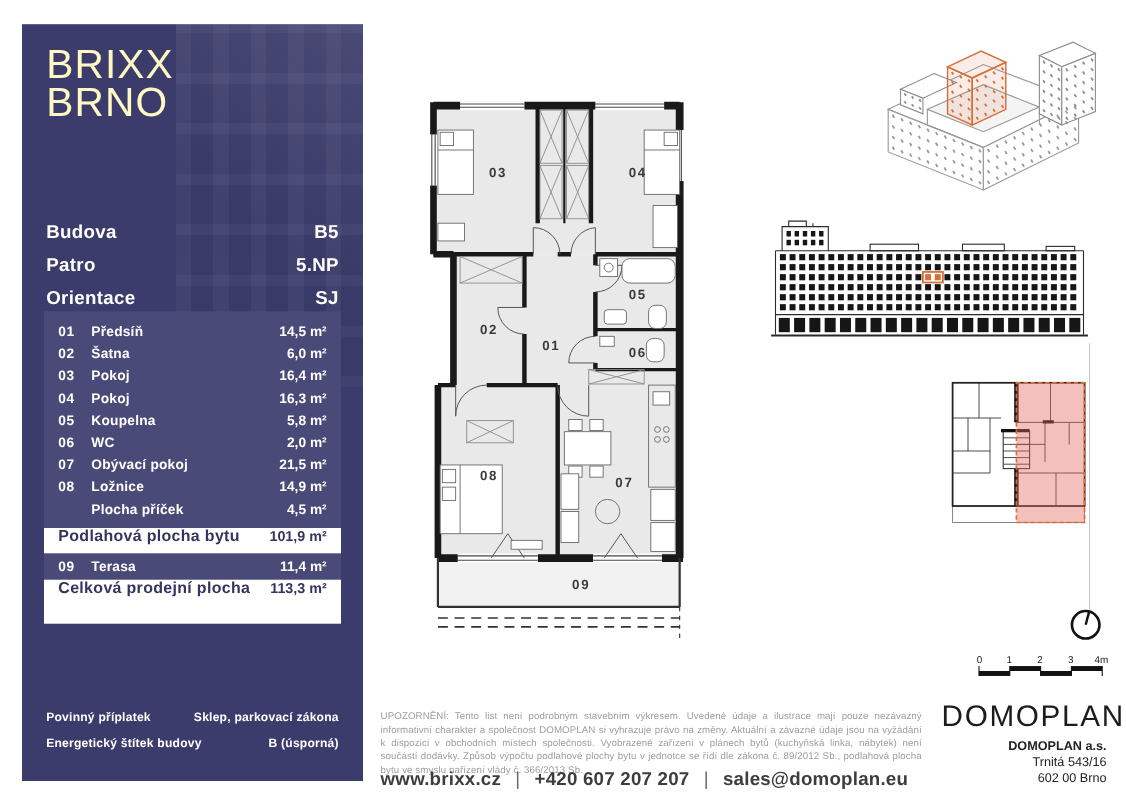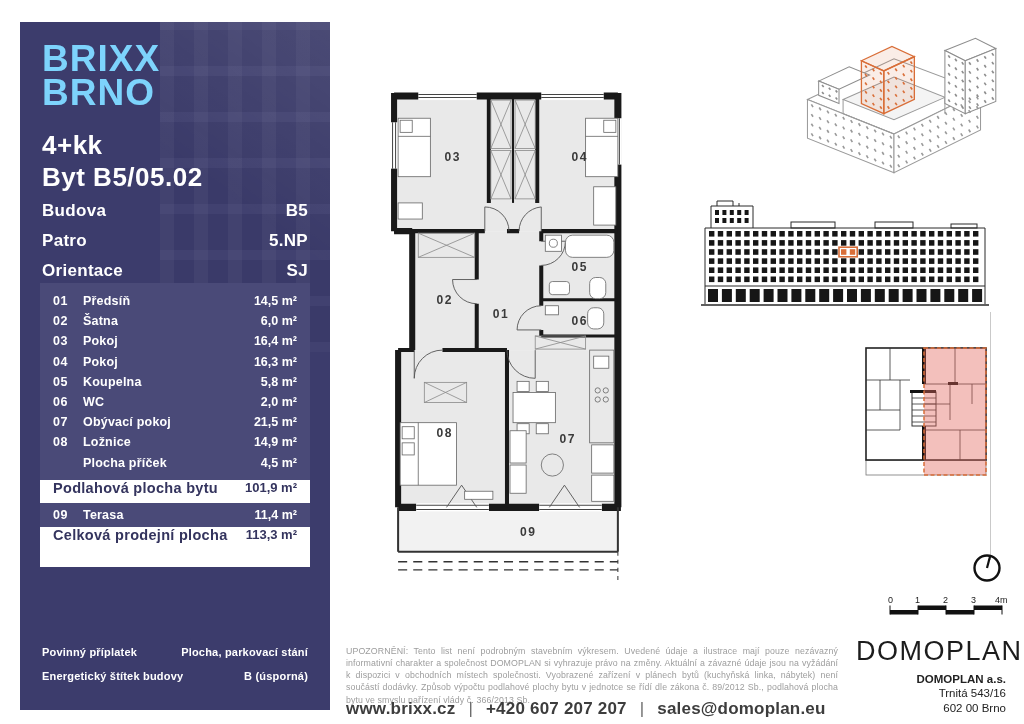--- a/index.html
+++ b/index.html
@@ -7,21 +7,21 @@
   .page{position:relative;width:1024px;height:724px;background:#fff;overflow:hidden;}
 
   
   .sidebar{position:absolute;left:20px;top:22px;width:310px;height:688px;background:#3c3c6c;color:#fff;overflow:hidden;}
   .sidebar-photo{position:absolute;top:0;right:0;width:170px;height:330px;pointer-events:none;
     background:
       repeating-linear-gradient(90deg, rgba(255,255,255,0.07) 0 14px, rgba(255,255,255,0) 14px 34px),
       repeating-linear-gradient(0deg, rgba(255,255,255,0.05) 0 10px, rgba(0,0,0,0.05) 10px 46px),
       linear-gradient(215deg, rgba(255,255,255,0.16), rgba(255,255,255,0) 55%);
     opacity:.55;}
-  .logo{position:absolute;left:22px;top:20px;font-weight:bold;font-size:37px;line-height:.93;letter-spacing:1px;color:#7dd3fc;}
+  .logo{position:absolute;left:22px;top:20px;font-weight:normal;font-size:37px;line-height:.93;letter-spacing:1px;color:#fef9c3;}
   .unit-title{position:absolute;left:22px;top:108px;font-weight:bold;font-size:26px;line-height:1.23;letter-spacing:.5px;}
   .meta{position:absolute;left:22px;top:174px;width:266px;}
   .meta-row{display:flex;justify-content:space-between;font-size:17px;font-weight:bold;height:30px;align-items:center;letter-spacing:.3px;}
   .rooms-panel{position:absolute;left:20px;top:261px;width:270px;background:#4a4a78;}
   .room-row{display:flex;align-items:center;height:20.2px;padding:0 13px;font-size:12.5px;}
   .rooms-panel .room-row:first-child{padding-top:8px;}
   .room-num{width:30px;font-weight:bold;letter-spacing:.5px;}
   .room-name{flex:1;font-weight:600;letter-spacing:.2px;}
   .room-area{font-weight:bold;}
   .total-row{display:flex;align-items:flex-start;height:29px;background:#fff;color:#34345e;padding:0 13px;margin-top:7px;}
@@ -59,24 +59,20 @@
 <body>
 
 <div class="page">
 
   <aside class="sidebar">
     <div class="sidebar-photo"></div>
     <div class="logo">
       <div>BRIXX</div>
       <div>BRNO</div>
     </div>
-    <div class="unit-title">
-      <div>4+kk</div>
-      <div>Byt B5/05.02</div>
-    </div>
     <div class="meta">
       <div class="meta-row">
         <span>Budova</span>
         <span>B5</span>
       </div>
       <div class="meta-row">
         <span>Patro</span>
         <span>5.NP</span>
       </div>
       <div class="meta-row">
@@ -145,21 +141,21 @@
       </div>
       <div class="total-row">
         <span class="total-label">Celková prodejní plocha</span>
         <span class="total-value">113,3 m²</span>
       </div>
     </div>
 
     <div class="extras">
       <div class="extra-row">
         <span>Povinný příplatek</span>
-        <span>Plocha, parkovací stání</span>
+        <span>Sklep, parkovací zákona</span>
       </div>
       <div class="extra-row">
         <span>Energetický štítek budovy</span>
         <span>B (úsporná)</span>
       </div>
     </div>
   </aside>
 
   <div class="floorplan">
     <svg viewBox="0 0 240 492">

